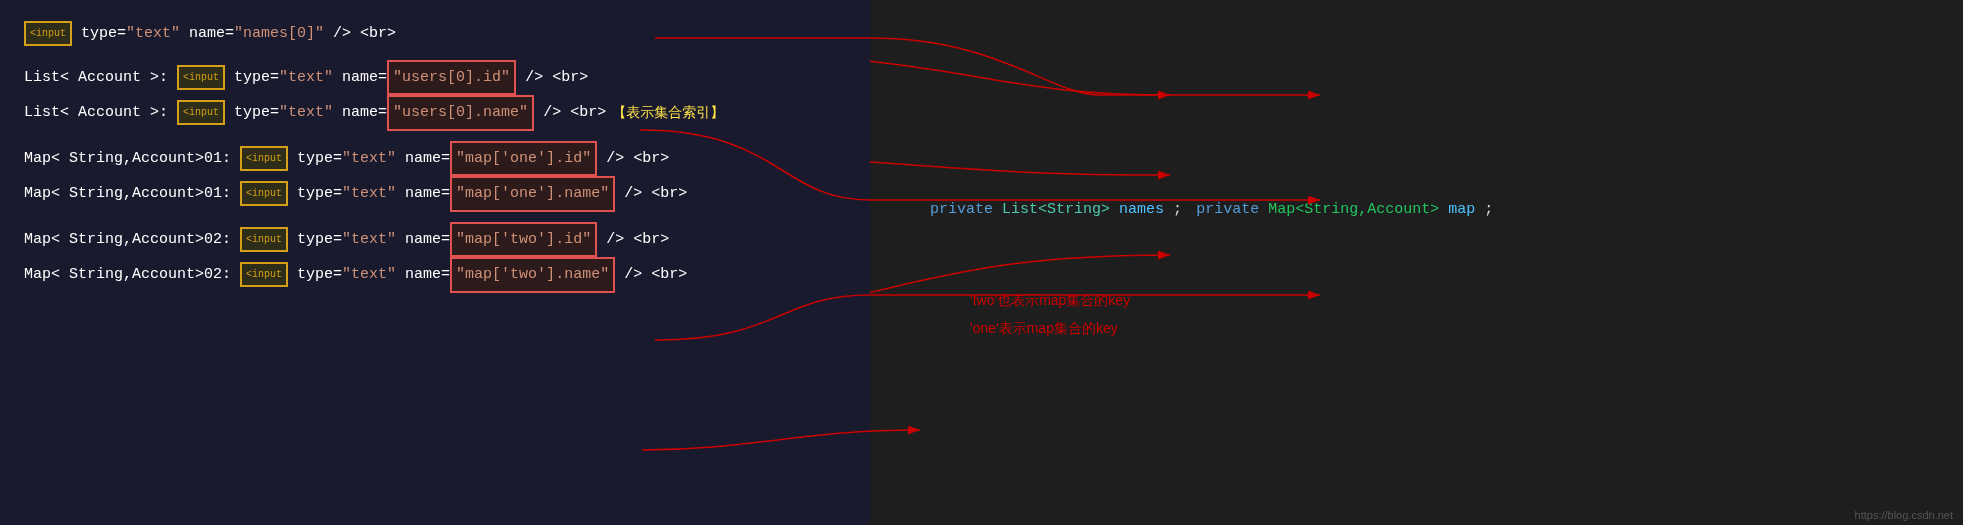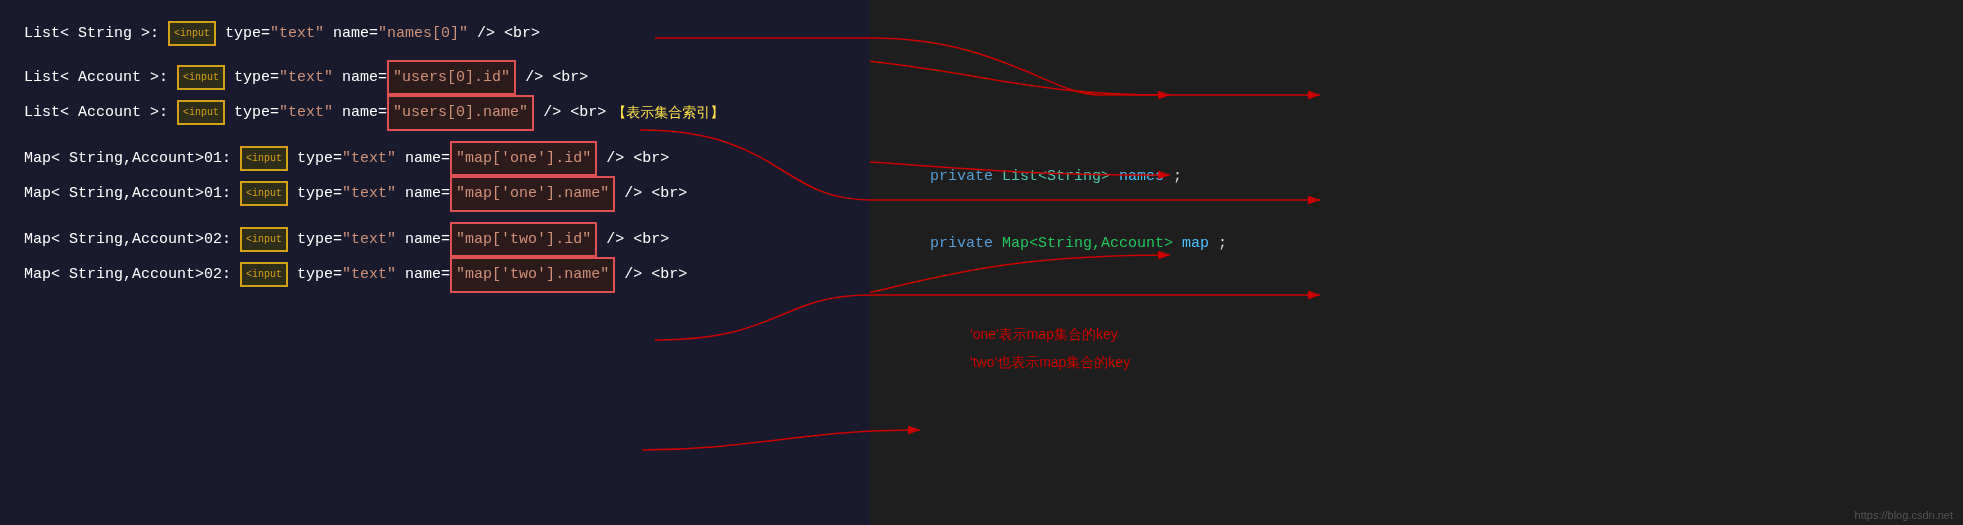--- a/index.html
+++ b/index.html
@@ -97,21 +97,20 @@
       font-size: 11px;
       font-family: Arial, sans-serif;
     }
   </style>
 </head>
 <body>
 
 <div class="left-panel">
 
   <div class="code-line">
-    <span class="kw-white">List&lt;&nbsp;String&nbsp;&gt;:&nbsp;</span>
     <span class="input-box">&lt;input</span>
     <span class="kw-white">&nbsp;type=<span class="val-orange">"text"</span>&nbsp;name=<span class="val-orange">"names[0]"</span>&nbsp;/&gt;&nbsp;&lt;br&gt;</span>
   </div>
 
   <div style="height:10px"></div>
 
   <div class="code-line">
     <span class="kw-white">List&lt;&nbsp;Account&nbsp;&gt;:&nbsp;</span>
     <span class="input-box">&lt;input</span>
     <span class="kw-white">&nbsp;type=<span class="val-orange">"text"</span>&nbsp;name=</span>
@@ -160,21 +159,21 @@
     <span class="kw-white">Map&lt;&nbsp;String,Account&gt;02:&nbsp;</span>
     <span class="input-box">&lt;input</span>
     <span class="kw-white">&nbsp;type=<span class="val-orange">"text"</span>&nbsp;name=</span>
     <span class="input-highlight">"map['two'].name"</span>
     <span class="kw-white">&nbsp;/&gt;&nbsp;&lt;br&gt;</span>
   </div>
 </div>
 
 <div class="right-panel" style="position:relative;">
 
-  <div style="display:flex; flex-direction:column; gap:14px; margin-bottom: 20px;">
+  <div style="display:flex; flex-direction:row; gap:14px; margin-bottom: 20px;">
 
     <div class="private-line">
       <span style="color:#569cd6;">private</span>
       <span style="color:#d4d4d4;"> </span>
       <span style="color:#4ec9b0;">List&lt;String&gt;</span>
       <span style="color:#d4d4d4;"> </span>
       <span style="color:#4fc1ff;">names</span>
       <span style="color:#d4d4d4;">;</span>
     </div>
 
@@ -184,22 +183,22 @@
       <span style="color:#d4d4d4;"> </span>
       <span style="color:#22c55e;">Map&lt;String,Account&gt;</span>
       <span style="color:#d4d4d4;"> </span>
       <span style="color:#4fc1ff;">map</span>
       <span style="color:#d4d4d4;">;</span>
     </div>
 
   </div>
 
   <div style="margin-top: 30px; margin-left: 40px;">
+    <div style="color:#cc0000; font-family:'Microsoft YaHei','微软雅黑',sans-serif; font-size:14px; line-height:2;">'two'也表示map集合的key</div>
     <div style="color:#cc0000; font-family:'Microsoft YaHei','微软雅黑',sans-serif; font-size:14px; line-height:2;">'one'表示map集合的key</div>
-    <div style="color:#cc0000; font-family:'Microsoft YaHei','微软雅黑',sans-serif; font-size:14px; line-height:2;">'two'也表示map集合的key</div>
   </div>
 
   <div class="watermark">https://blog.csdn.net</div>
 
   <svg class="arrows-svg" viewBox="0 0 1093 525" preserveAspectRatio="none" style="position:absolute;top:0;left:0;width:100%;height:100%;pointer-events:none;">
 
     <defs>
       <marker id="arrowhead" markerWidth="8" markerHeight="6" refX="8" refY="3" orient="auto">
         <polygon points="0 0, 8 3, 0 6" fill="#cc0000"></polygon>
       </marker>

